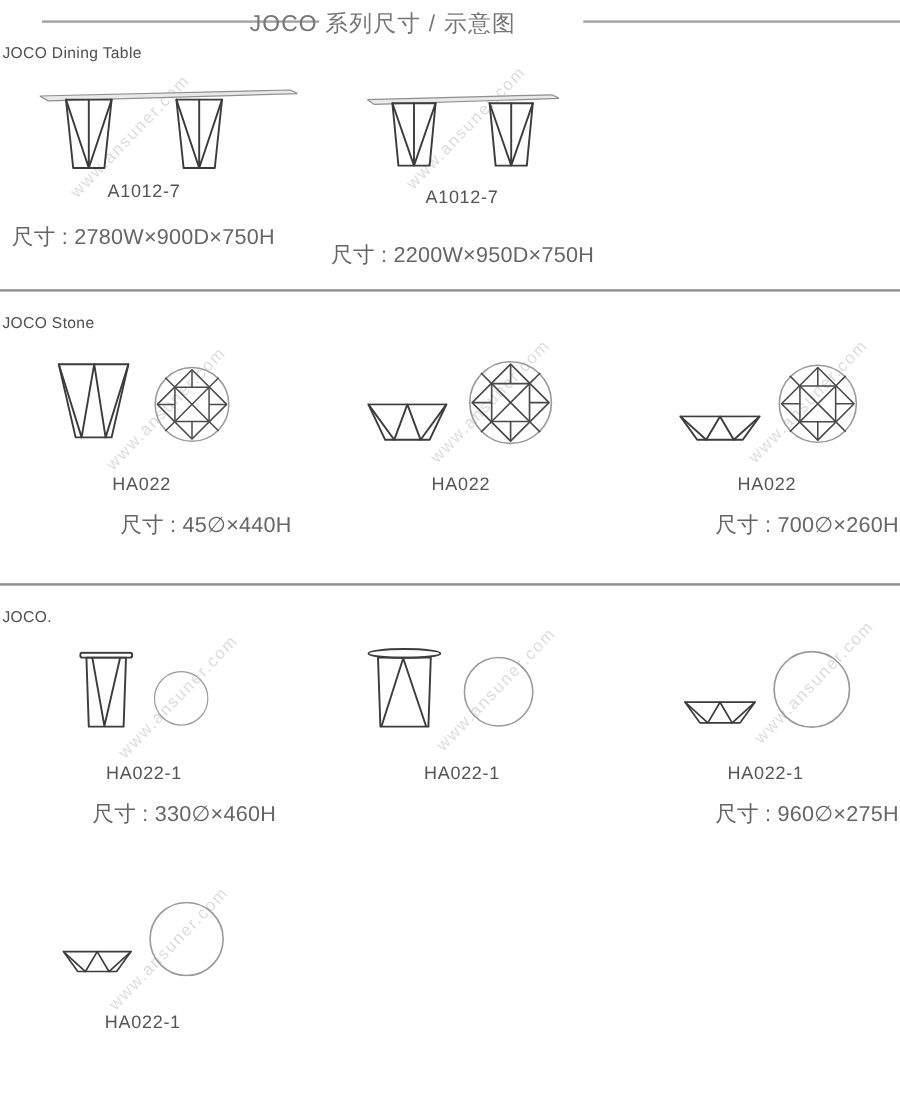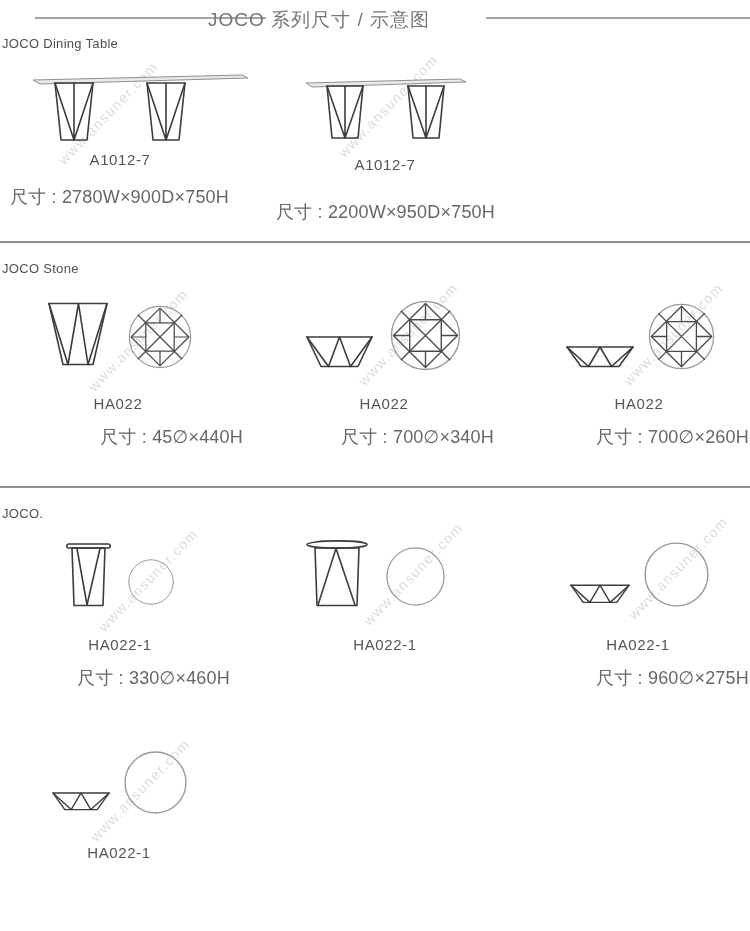--- a/index.html
+++ b/index.html
@@ -99,21 +99,20 @@
   </svg>
   <svg class="drawing" style="left:390px;top:300px" width="71" height="71" viewBox="0 0 72 72">
     <circle class="gray" cx="36" cy="36" r="34.5"></circle>
     <path class="ink-thin" d="M36 3.5 L68.5 36 L36 68.5 L3.5 36 Z"></path>
     <rect class="ink-thin" x="20" y="20" width="32" height="32"></rect>
     <path class="ink-thin" d="M20 20 L52 52 M52 20 L20 52"></path>
     <path class="ink-thin" d="M20 20 L11 11 M52 20 L61 11 M52 52 L61 61 M20 52 L11 61"></path>
     <path class="ink-thin" d="M36 20 L36 4 M52 36 L68 36 M36 52 L36 68 M20 36 L4 36"></path>
   </svg>
   <div class="model-label" style="left:284px;top:395px">HA022</div>
-  <div class="dims-label" style="left:274px;top:425px">尺寸 : 700∅×340H</div>
 
   <svg class="drawing" style="left:566px;top:346px" width="68" height="22" viewBox="0 0 68 22">
     <path class="ink" d="M1 1 L67 1 L53 20.5 L15 20.5 Z"></path>
     <path class="ink" d="M1 1 L22.5 20.5 L34 1 L45.5 20.5 L67 1"></path>
   </svg>
   <svg class="drawing" style="left:648px;top:303px" width="67" height="67" viewBox="0 0 72 72">
     <circle class="gray" cx="36" cy="36" r="34.5"></circle>
     <path class="ink-thin" d="M36 3.5 L68.5 36 L36 68.5 L3.5 36 Z"></path>
     <rect class="ink-thin" x="20" y="20" width="32" height="32"></rect>
     <path class="ink-thin" d="M20 20 L52 52 M52 20 L20 52"></path>

